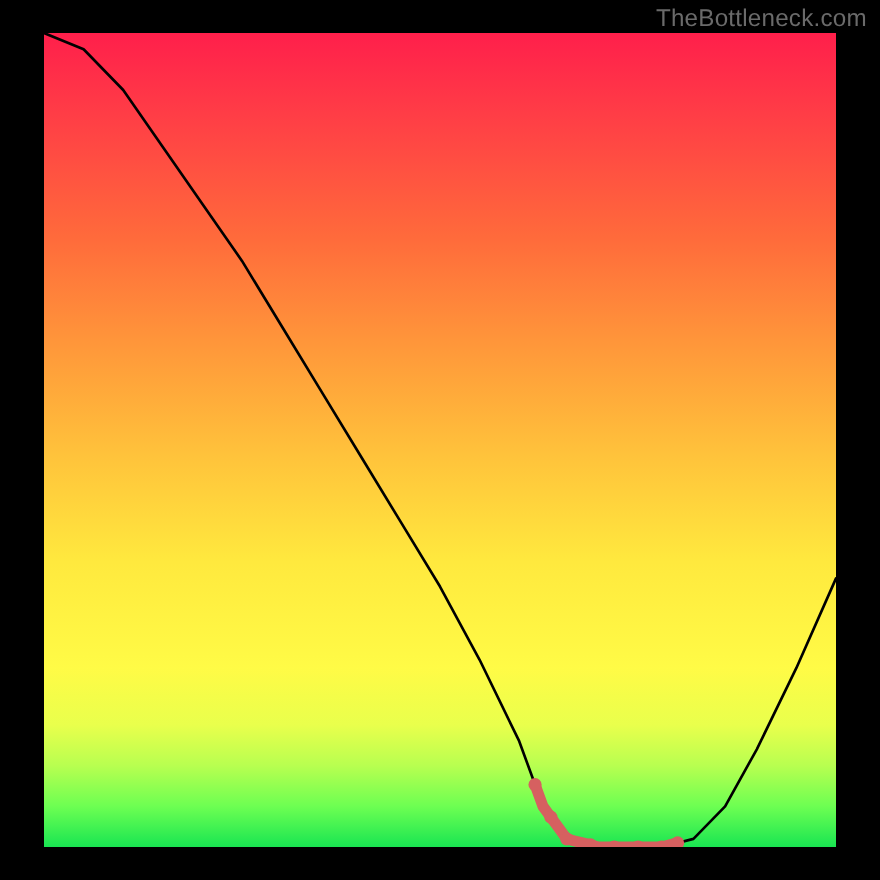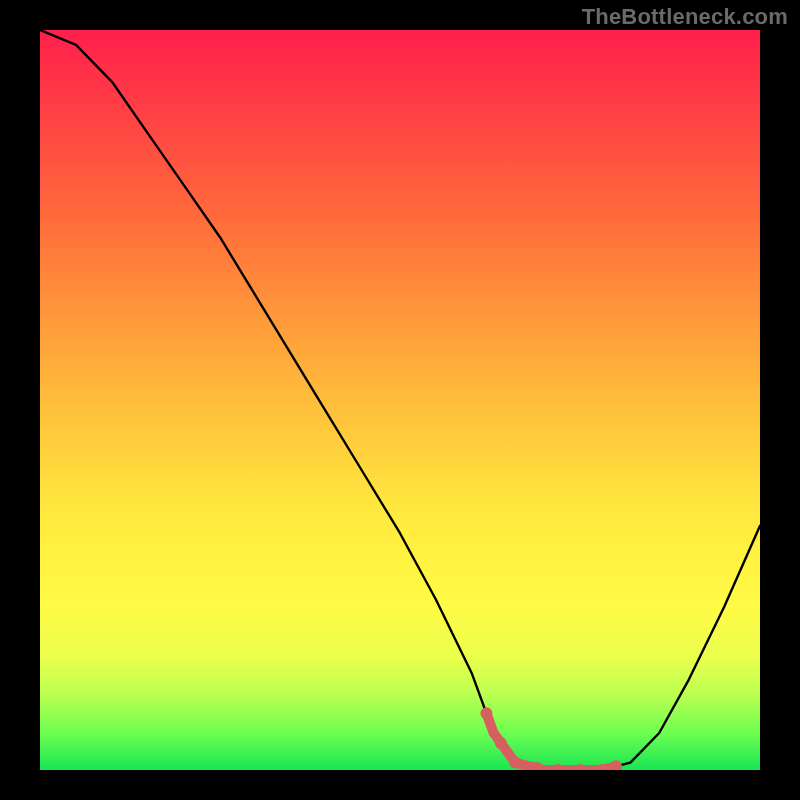--- a/index.html
+++ b/index.html
@@ -16,21 +16,21 @@
     width: 800px;
     height: 800px;
     background: #000;
   }
   .attribution {
     position: absolute;
     top: 4px;
     right: 12px;
     color: #6a6a6a;
     font-size: 22px;
-    font-weight: bold;
+    font-weight: normal;
     letter-spacing: 0.2px;
     z-index: 5;
   }
   .plot {
     position: absolute;
     left: 40px;
     top: 30px;
     width: 720px;
     height: 740px;
     background: linear-gradient(to bottom,

